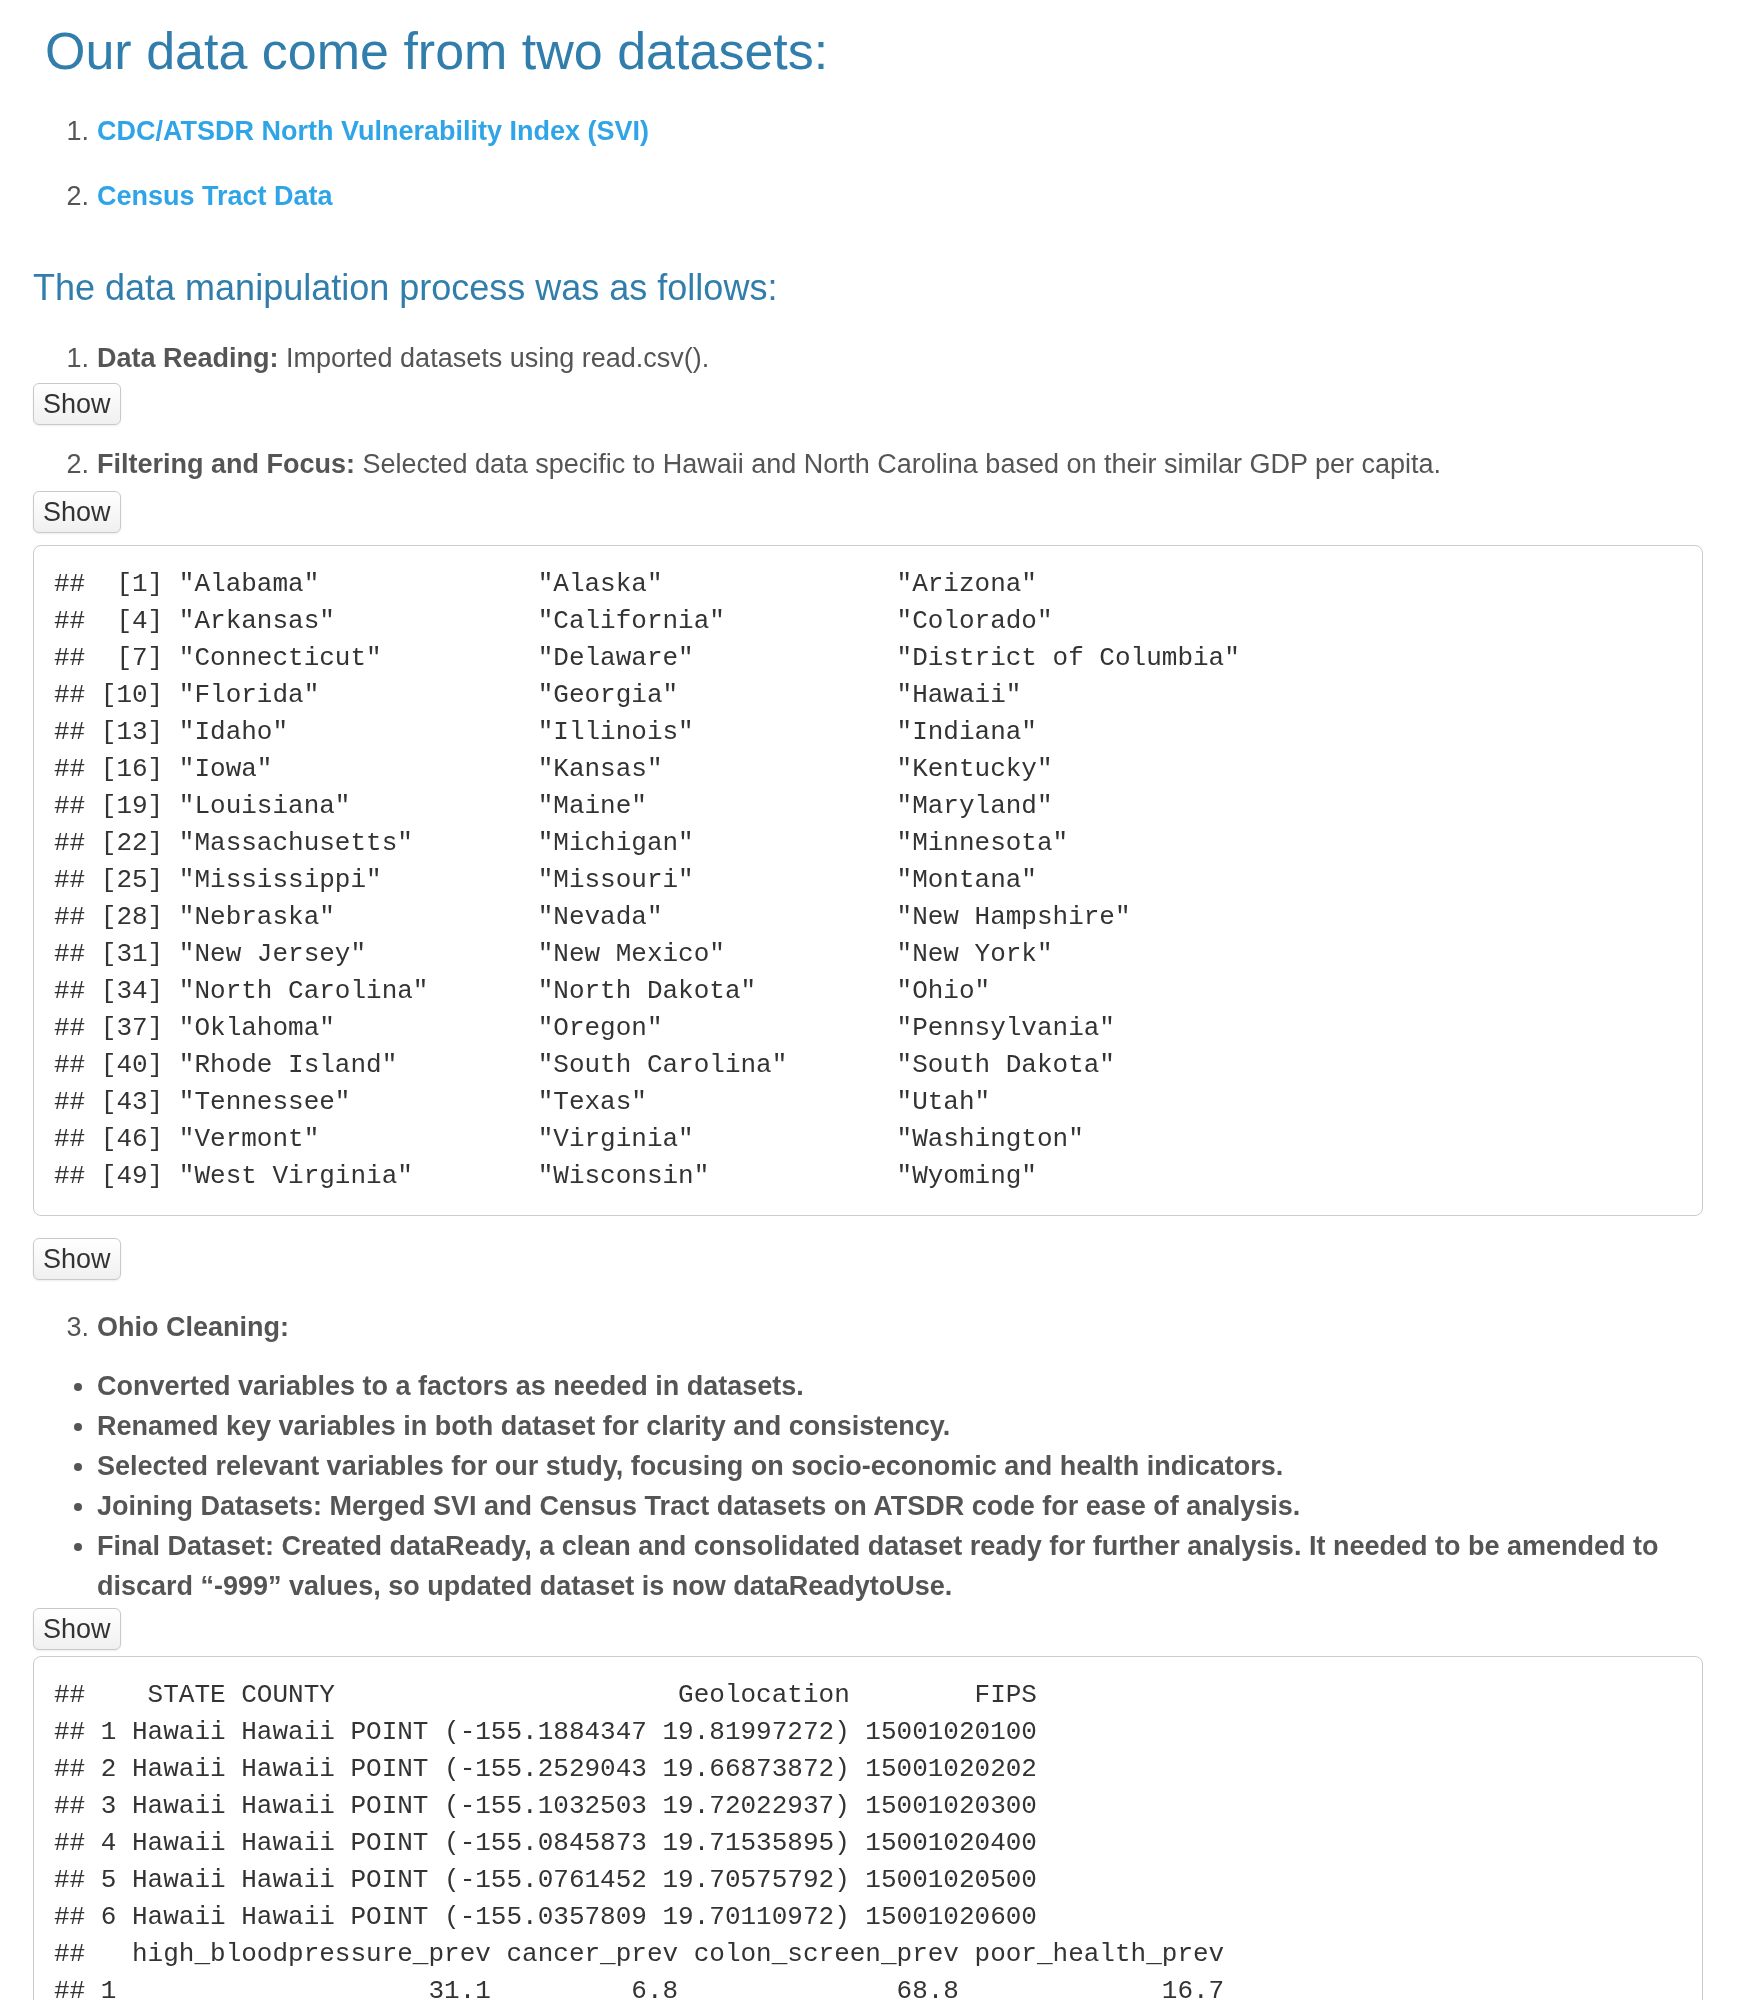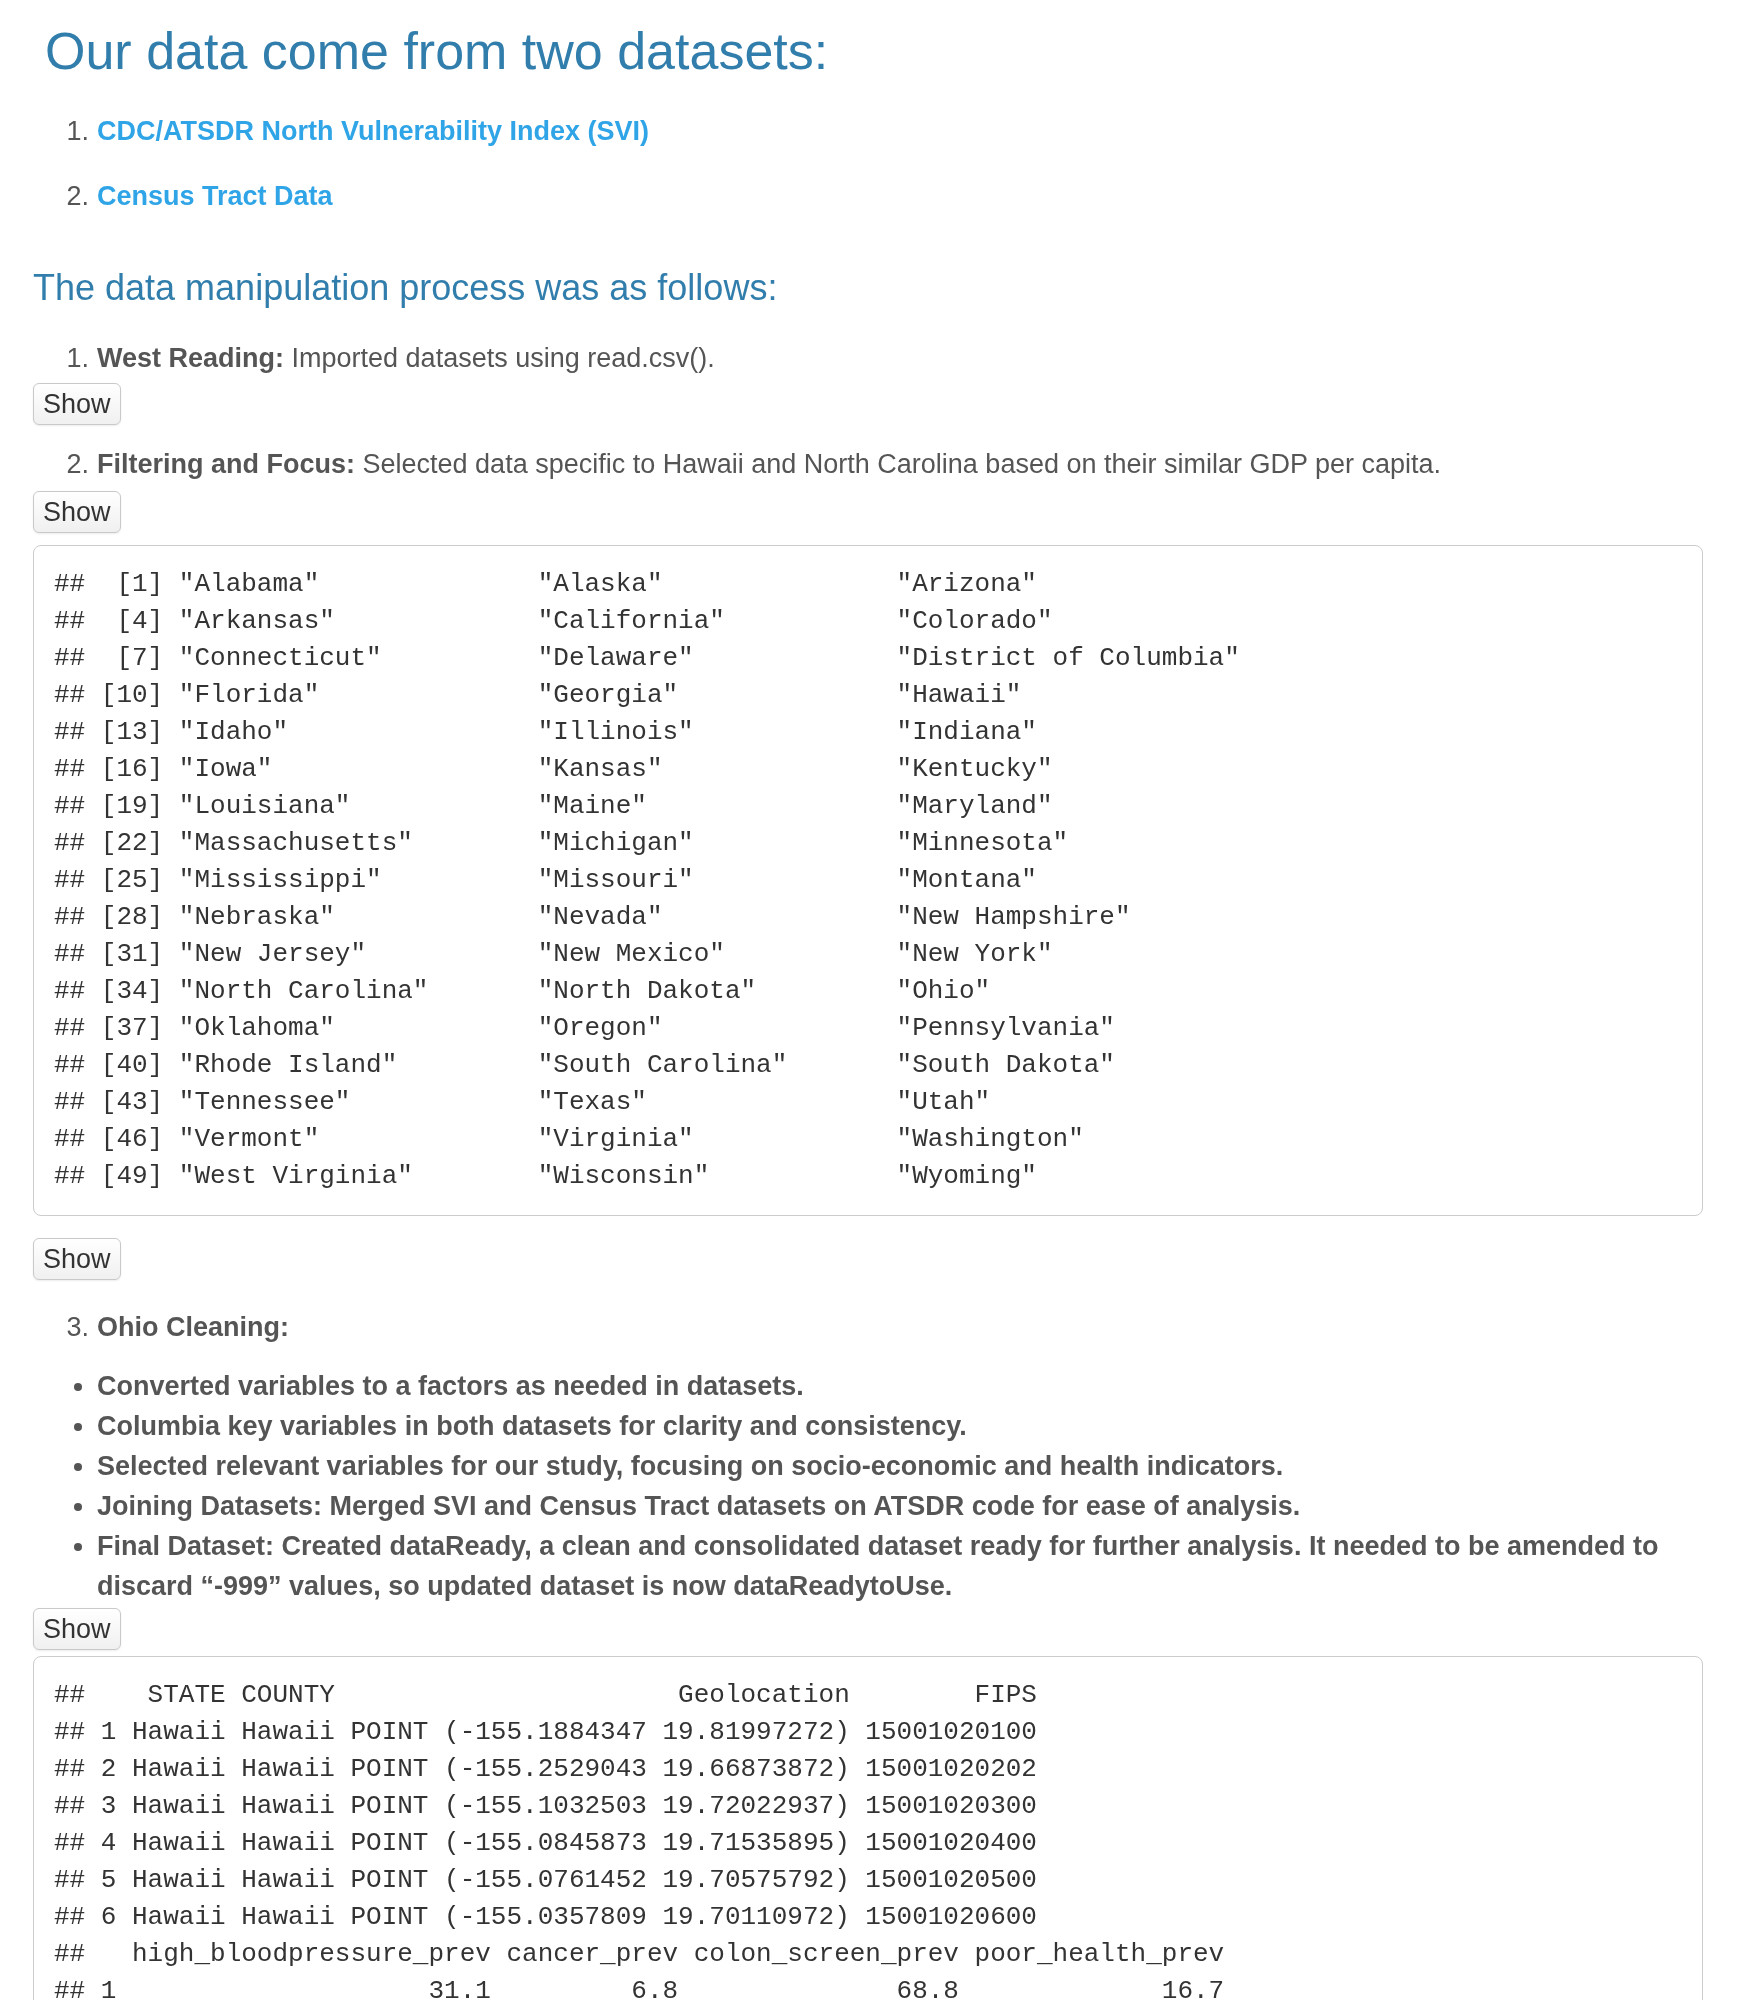--- a/index.html
+++ b/index.html
@@ -85,21 +85,21 @@
   <div class="fakeli">
     <span class="num">2.</span>
     <span class="itext"><a class="dslink">Census Tract Data</a></span>
   </div>
 </div>
 
 <h2>The data manipulation process was as follows:</h2>
 
 <div class="fakeli step" id="step-1">
   <span class="num">1.</span>
-  <span class="itext"><span class="b">West Reading:</span> <span>Imported datasets using read.csv().</span></span>
+  <span class="itext"><span class="b">Data Reading:</span> <span>Imported datasets using read.csv().</span></span>
 </div>
 
 <div class="show-row" id="show-row-1">
   <button class="show-btn">Show</button>
 </div>
 
 <div class="fakeli step" id="step-2">
   <span class="num">2.</span>
   <span class="itext"><span class="b">Filtering and Focus:</span> <span>Selected data specific to Hawaii and North Carolina based on their similar GDP per capita.</span></span>
 </div>
@@ -114,21 +114,21 @@
   <button class="show-btn">Show</button>
 </div>
 
 <div class="fakeli step" id="step-3">
   <span class="num">3.</span>
   <span class="itext"><span class="b">Ohio Cleaning:</span> <span></span></span>
 </div>
 
 <ul class="bullets">
     <li>Converted variables to a factors as needed in datasets.</li>
-    <li>Columbia key variables in both datasets for clarity and consistency.</li>
+    <li>Renamed key variables in both dataset for clarity and consistency.</li>
     <li>Selected relevant variables for our study, focusing on socio-economic and health indicators.</li>
     <li>Joining Datasets: Merged SVI and Census Tract datasets on ATSDR code for ease of analysis.</li>
     <li>Final Dataset: Created dataReady, a clean and consolidated dataset ready for further analysis. It needed to be amended to discard “-999” values, so updated dataset is now dataReadytoUse.</li>
   </ul>
 
 <div class="show-row" id="show-row-4">
   <button class="show-btn">Show</button>
 </div>
 
 <pre class="r-output" id="code-block-2"><div class="cline">##    STATE COUNTY                      Geolocation        FIPS</div><div class="cline">## 1 Hawaii Hawaii POINT (-155.1884347 19.81997272) 15001020100</div><div class="cline">## 2 Hawaii Hawaii POINT (-155.2529043 19.66873872) 15001020202</div><div class="cline">## 3 Hawaii Hawaii POINT (-155.1032503 19.72022937) 15001020300</div><div class="cline">## 4 Hawaii Hawaii POINT (-155.0845873 19.71535895) 15001020400</div><div class="cline">## 5 Hawaii Hawaii POINT (-155.0761452 19.70575792) 15001020500</div><div class="cline">## 6 Hawaii Hawaii POINT (-155.0357809 19.70110972) 15001020600</div><div class="cline">##   high_bloodpressure_prev cancer_prev colon_screen_prev poor_health_prev</div><div class="cline">## 1                    31.1         6.8              68.8             16.7</div></pre>

